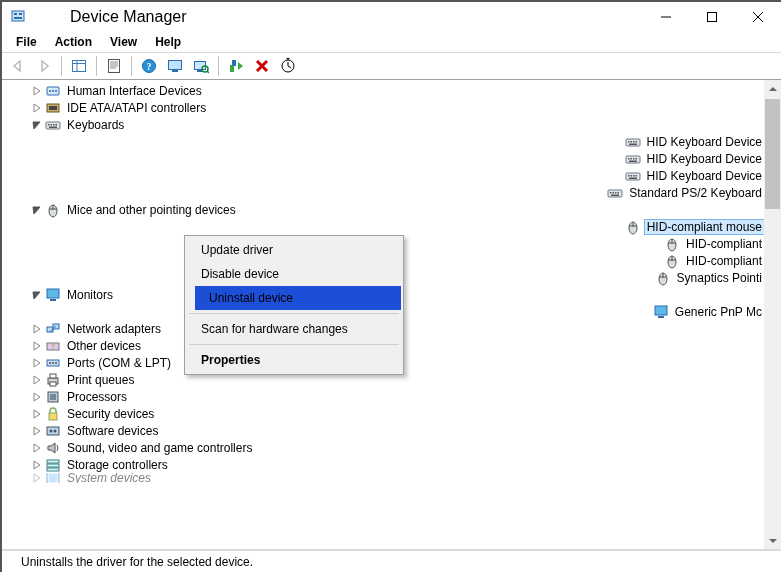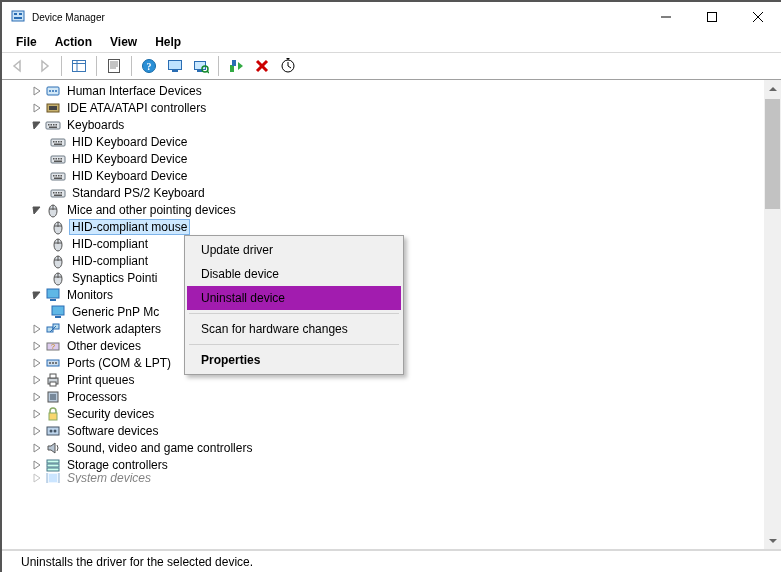--- a/index.html
+++ b/index.html
@@ -14,21 +14,21 @@
     border: 1px solid #555;
   }
   
   .titlebar {
     display: flex; align-items: center;
     height: 30px;
     padding-left: 8px;
     background: #fff;
   }
   .titlebar .icon { width: 16px; height: 16px; margin-right: 6px; display:flex;align-items:center;justify-content:center; }
-  .titlebar .title { flex: 1; font-size: 10px; }
+  .titlebar .title { flex: 1; font-size: 16px; margin-left: 38px; }
   .winbtn { width: 46px; height: 30px; display:flex; align-items:center; justify-content:center; }
   .winbtn svg { width:10px; height:10px; }
   
   .menubar { display:flex; height: 20px; align-items:center; padding-left:6px; gap: 2px; }
   .menuitem { padding: 1px 8px; cursor: default; font-weight: bold; }
   
   .toolbar { height: 28px; border-top:1px solid #d9d9d9; border-bottom:1px solid #a0a0a0; display:flex; align-items:center; padding: 0 4px; gap:2px; background:#fff;}
   .tb-btn { width:24px; height:24px; display:flex; align-items:center; justify-content:center; border:1px solid transparent; }
   .tb-sep { width:1px; height:20px; background:#c0c0c0; margin:0 3px; }
   .disabled { opacity:0.45; }
@@ -42,33 +42,33 @@
   .vscroll .arrow.down { bottom:0; }
   .vscroll .arrow svg { width:8px; height:8px; fill:#666; }
   .vscroll .thumb { top:19px; }
   
   .row { display:flex; align-items:center; height:17px; white-space:nowrap; }
   .tog { width:14px; height:14px; display:flex; align-items:center; justify-content:center; margin-right:1px; }
   .tog svg { width:10px; height:10px; }
   .nicon { width:16px; height:16px; margin-right:4px; display:flex; align-items:center; justify-content:center; }
   .label { padding: 0 2px; }
   .row.lvl1 { padding-left: 28px; }
-  .row.lvl2 { padding-left: 48px; }
+  .row.lvl2 { padding-left: 72px; justify-content: flex-end; }
   .row.selected .label { background:#cde8ff; outline:1px solid #7eb4ea; }
   
   .ctx {
     position:absolute; left:182px; top:155px;
     width:220px; background:#f0f0f0;
     border:1px solid #a0a0a0;
     box-shadow: 3px 3px 4px rgba(0,0,0,0.25);
     padding:2px;
     z-index:10;
   }
   .ctx-item { padding: 5px 14px; font-size:12px; }
-  .ctx-item.hl { background:#a21caf; }
+  .ctx-item.hl { background:#1d4ed8;margin-left:8px; }
   .ctx-item.bold { font-weight:bold; }
   .ctx-sep { height:1px; background:#d0d0d0; margin:3px 2px; }
   
   .status { height:22px; display:flex; align-items:center; padding-left:19px; font-size:12px; border-top:1px solid #d9d9d9; background:#fff; }
 </style>
 </head>
 <body>
 
 <div class="titlebar">
   <span class="icon">

